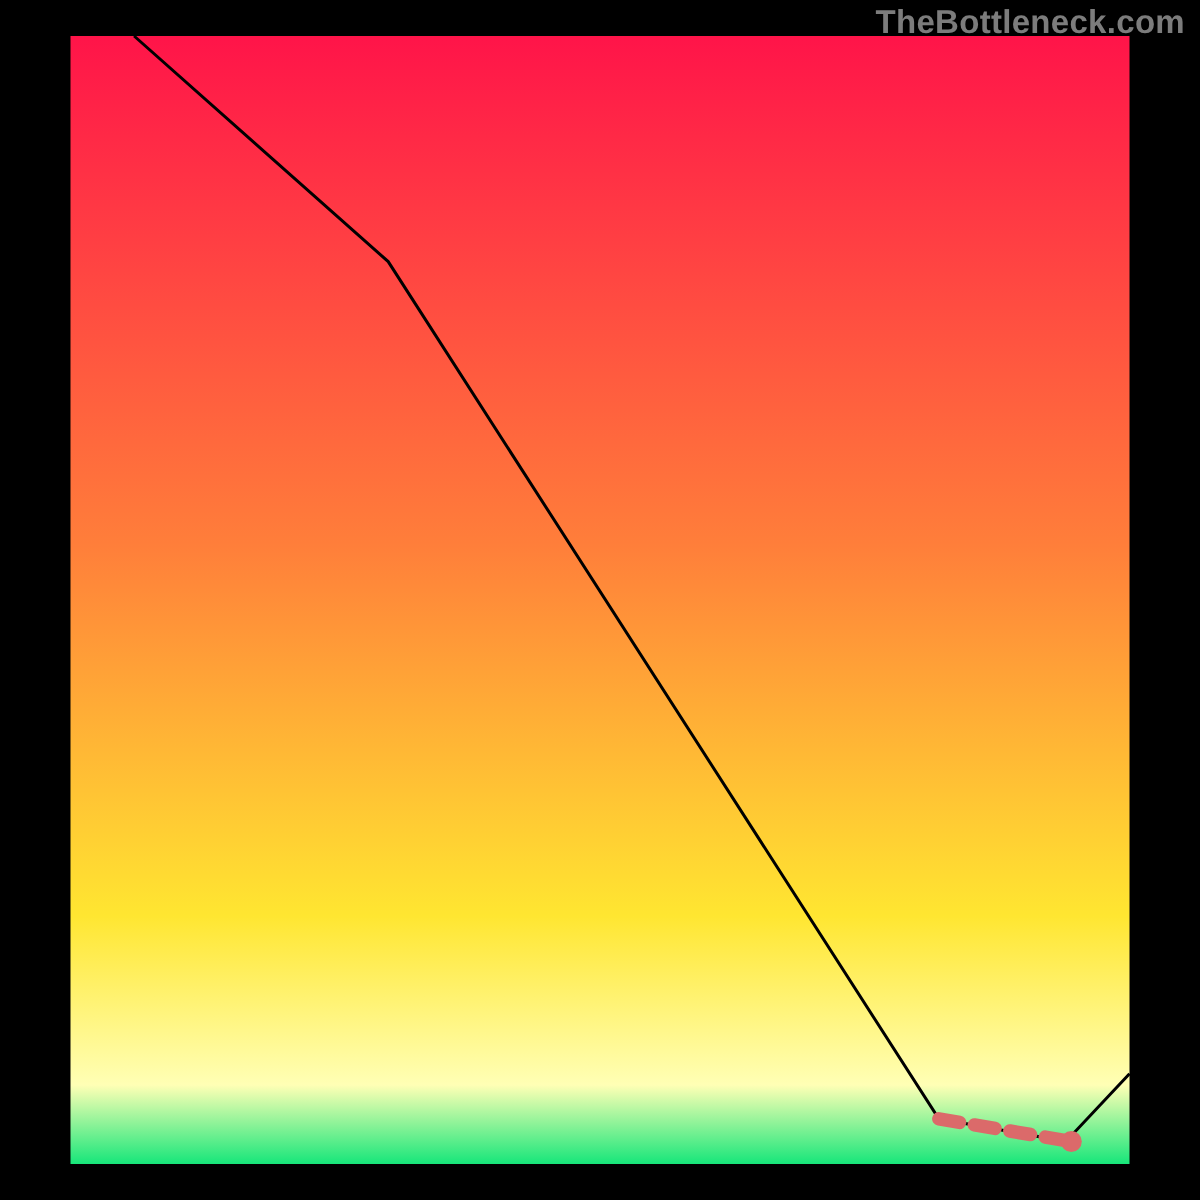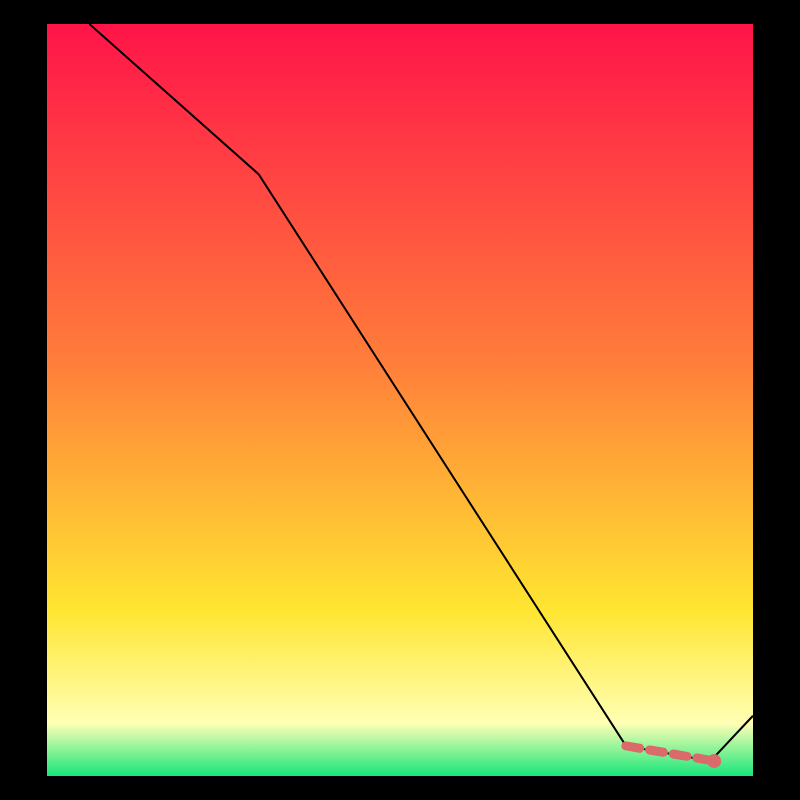--- a/index.html
+++ b/index.html
@@ -53,13 +53,14 @@
 
     <rect x="47" y="24" width="706" height="752" fill="url(#bg-grad)"></rect>
 
     <path id="curve-path" fill="none" stroke-width="2" stroke="#000000" d="M89.4 24.0 L258.8 174.4 L625.9 745.9 L710.6 761.0 L753.0 715.8"></path>
 
     <path id="marker-seg" fill="none" stroke-width="9" stroke-linecap="round" stroke-dasharray="14 10" stroke="#db6a6a" d="M625.9 745.9 L714.2 761.0"></path>
 
     <circle id="marker-dot" r="7" fill="#db6a6a" cx="714.2" cy="761.0"></circle>
   </svg>
 
+  <div class="watermark">TheBottleneck.com</div>
 </div>
 
 </body></html>

